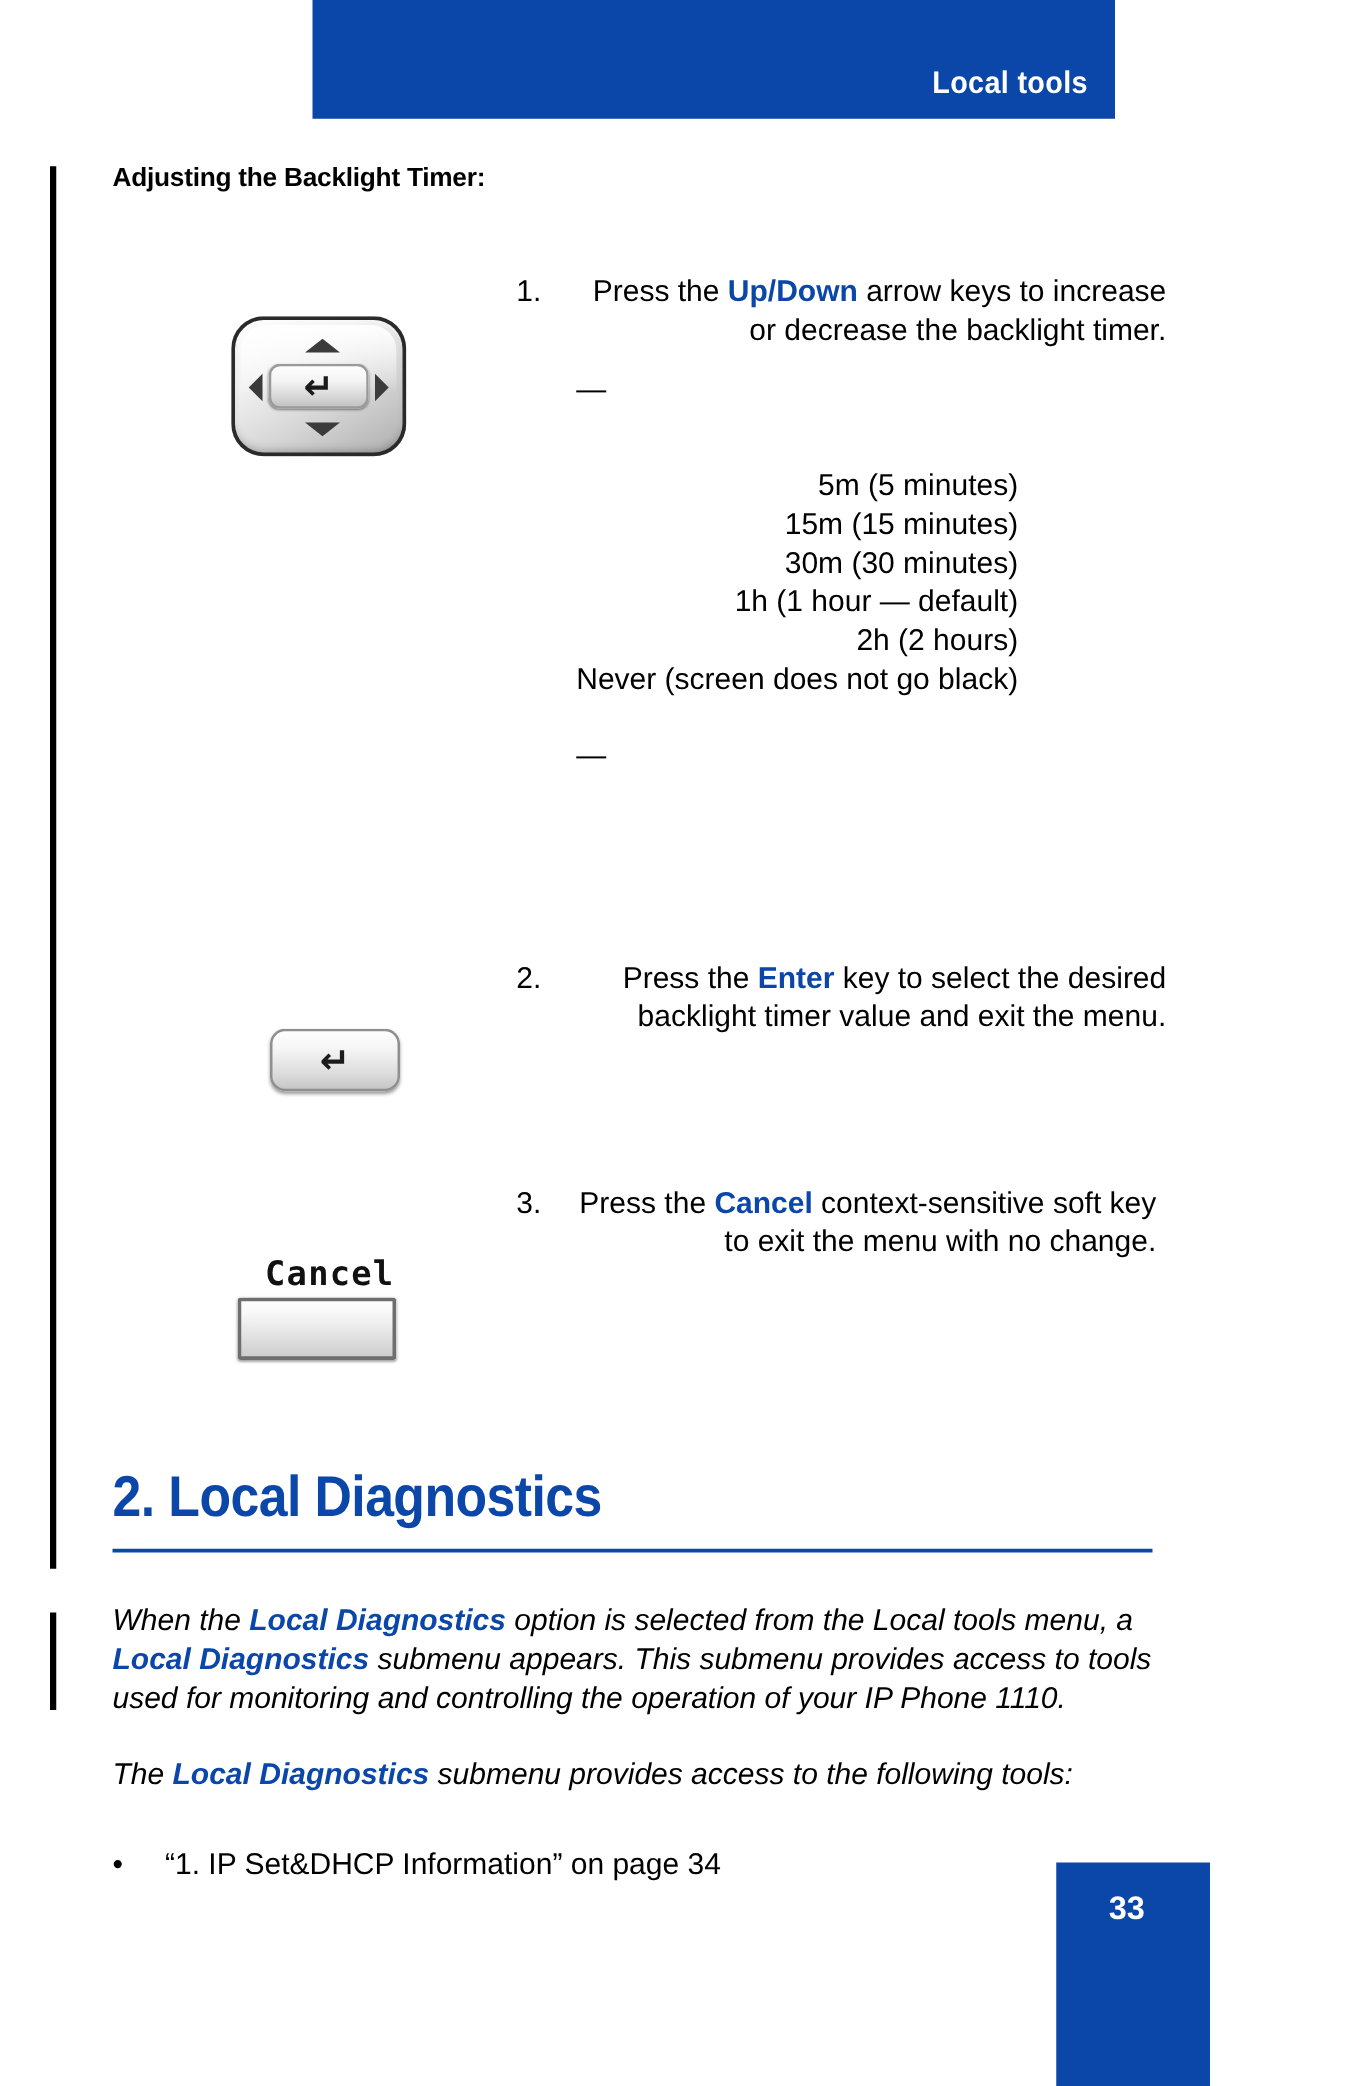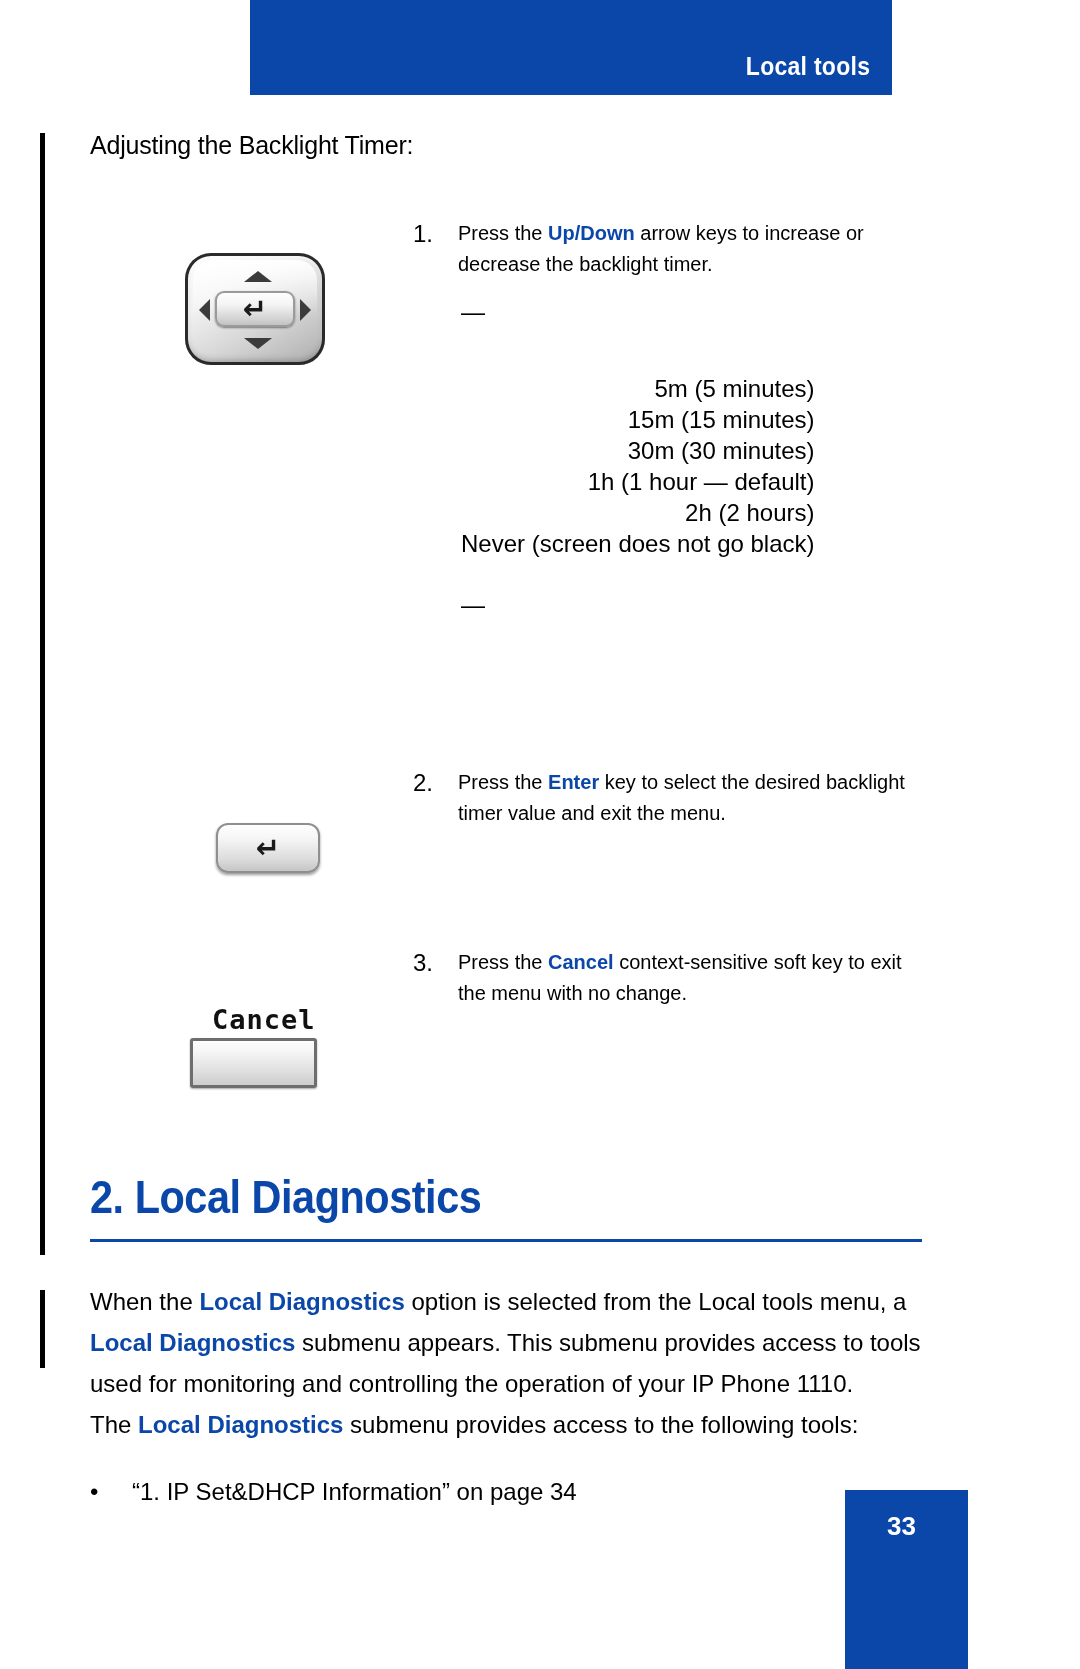--- a/index.html
+++ b/index.html
@@ -45,39 +45,40 @@
     left: 40px;
     width: 5px;
     background: #000000;
   }
 
   
   .sub-heading {
     position: absolute;
     left: 90px;
     top: 131px;
-    font-size: 25px;
-    font-weight: normal;
+    font-size: 21px;
+    font-weight: bold;
     letter-spacing: -0.2px;
   }
 
   
   .step {
     position: absolute;
     display: flex;
   }
   .step-num {
     width: 45px;
     flex: 0 0 45px;
     font-size: 24px;
     line-height: 31px;
   }
   .step-body {
-    font-size: 20px;
-    line-height: 31px;
+    font-size: 24px;
+    line-height: 31px;
+    text-align: right;
   }
   .blue {
     color: #0a47a9;
     font-weight: bold;
   }
 
   
   .dash-item {
     position: absolute;
     display: flex;
@@ -237,22 +238,23 @@
     width: 832px;
     height: 3px;
     background: #0a47a9;
   }
 
   
   .para {
     position: absolute;
     left: 90px;
     font-size: 24px;
-    line-height: 41px;
+    line-height: 31px;
     width: 845px;
+    font-style: italic;
   }
 
   
   .bullet-item {
     position: absolute;
     left: 90px;
     display: flex;
     font-size: 24px;
     line-height: 31px;
   }

